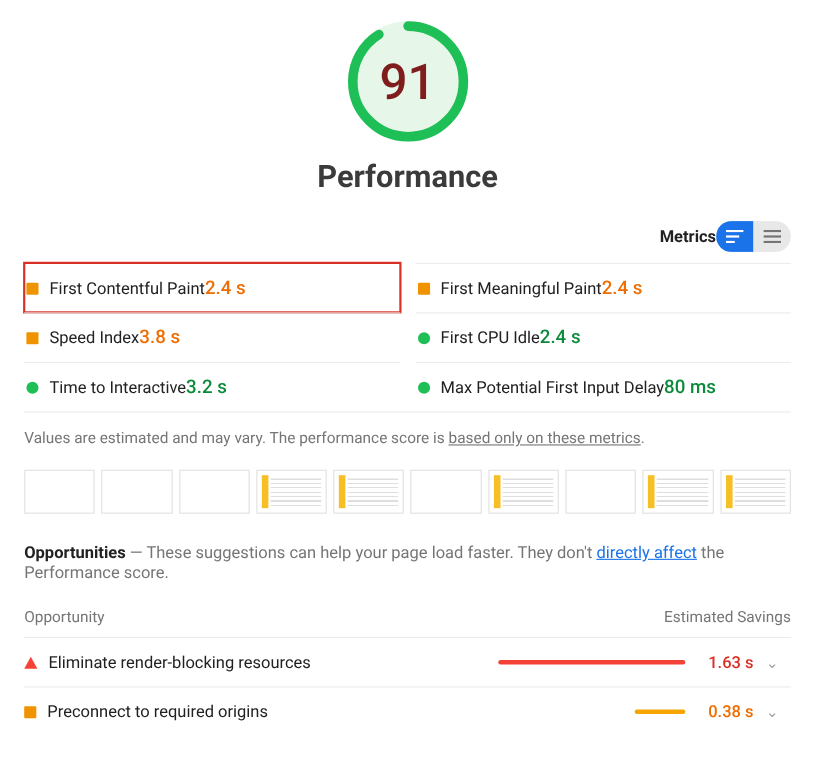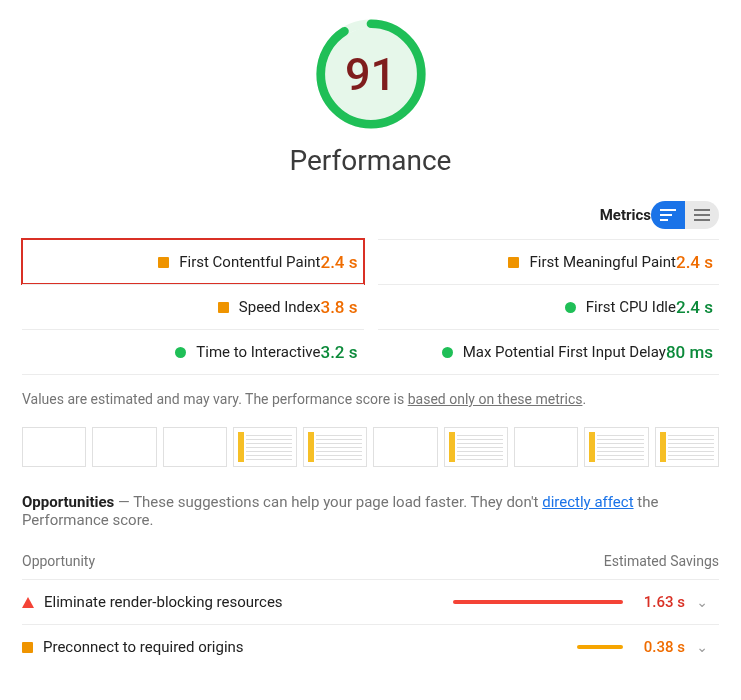--- a/index.html
+++ b/index.html
@@ -5,30 +5,30 @@
   * { box-sizing: border-box; margin: 0; padding: 0; }
   body { font-family: -apple-system, BlinkMacSystemFont, "Segoe UI", Roboto, Arial, sans-serif; background: #fff; width: 741px; color: #212121; }
   .container { padding: 10px 22px 0 22px; }
   .gauge-wrap { display: flex; flex-direction: column; align-items: center; margin-top: 6px; }
   .gauge { position: relative; width: 116px; height: 116px; }
   .gauge svg { width: 116px; height: 116px; transform: rotate(-90deg); }
   .gauge-bg { fill: #e6f7ea; }
   .gauge-track { fill: none; stroke: #e6f7ea; stroke-width: 9; }
   .gauge-arc { fill: none; stroke: #1fbf57; stroke-width: 9; stroke-linecap: round; }
   .gauge-val { position: absolute; inset: 0; display: flex; align-items: center; justify-content: center; font-size: 45px; font-weight: 500; color: #7f1d1d; }
-  .section-title { text-align: center; font-size: 28px; font-weight: 400; color: #3b3b3b; margin: 12px 0 24px; }
+  .section-title { text-align: center; font-size: 28px; font-weight: 700; color: #3b3b3b; margin: 12px 0 24px; }
   .metrics-hdr { display: flex; justify-content: flex-end; align-items: center; margin-bottom: 10px; }
   .metrics-hdr h3 { font-size: 15px; font-weight: 700; }
   .view-toggle { display: flex; border-radius: 999px; overflow: hidden; }
   .vt-btn { width: 34px; height: 28px; display: flex; align-items: center; justify-content: center; border: none; cursor: pointer; }
   .vt-active { background: #1a73e8; }
   .vt-inactive { background: #e8e8e8; }
   .vt-btn svg { width: 16px; height: 12px; }
   .metrics-grid { display: grid; grid-template-columns: 1fr 1fr; column-gap: 14px; }
-  .metric { display: flex; align-items: center; justify-content: flex-end; padding: 12px 6px 12px 2px; border-top: 1px solid #ececec; }
+  .metric { display: flex; align-items: center; justify-content: flex-start; padding: 12px 6px 12px 2px; border-top: 1px solid #ececec; }
   .metric-left { display: flex; align-items: center; gap: 10px; }
   .square-orange { width: 11px; height: 11px; background: #ef9400; border-radius: 1px; flex-shrink: 0; }
   .circle-green { width: 11px; height: 11px; background: #1fbf57; border-radius: 50%; flex-shrink: 0; }
   .triangle-red { width: 0; height: 0; border-left: 6px solid transparent; border-right: 6px solid transparent; border-bottom: 11px solid #f44336; flex-shrink: 0; }
   .metric-name { font-size: 15px; color: #212121; }
   .metric-val { font-size: 17px; font-weight: 500; }
   .val-orange { color: #ef6c00; }
   .val-green { color: #0b8a3a; }
   .highlight { outline: 2px solid #d93025; outline-offset: -1px; }
   .divider { border: 0; border-top: 1px solid #ececec; margin: 0; }

